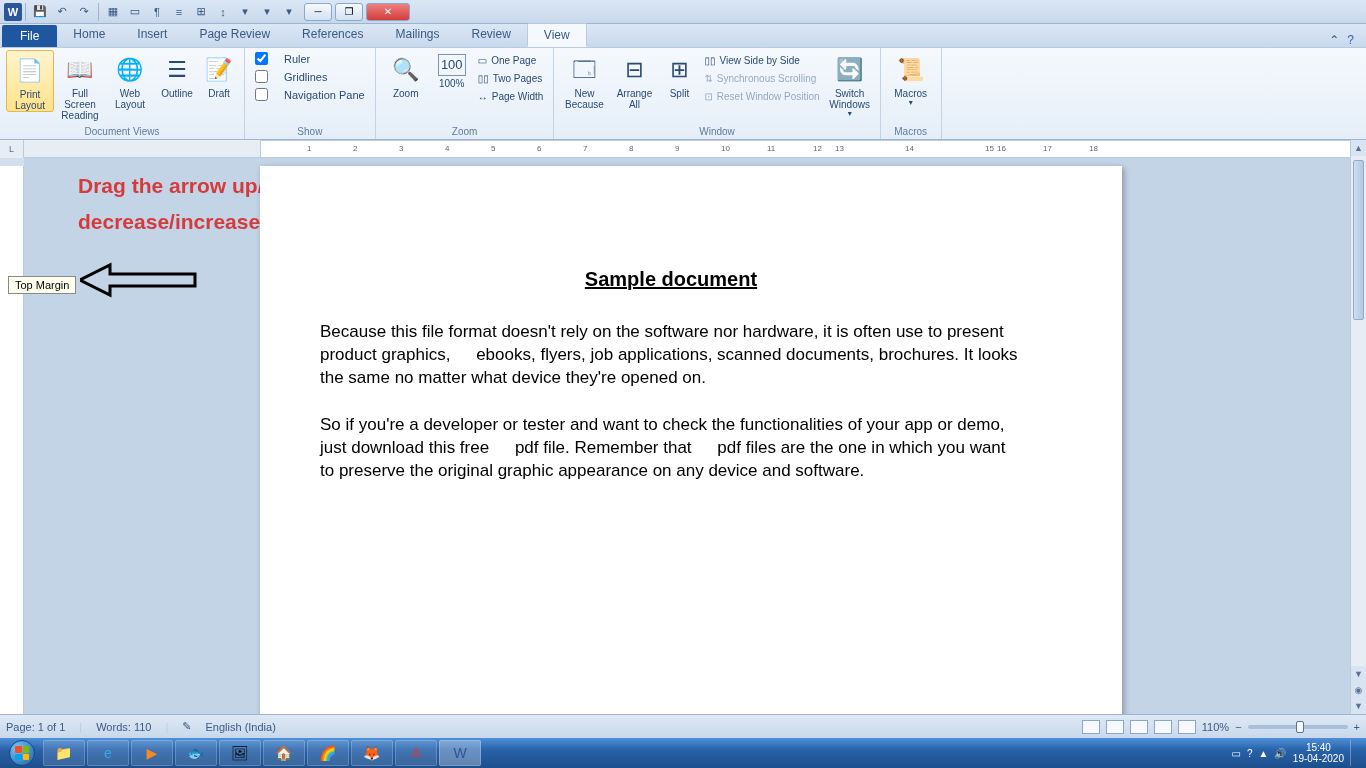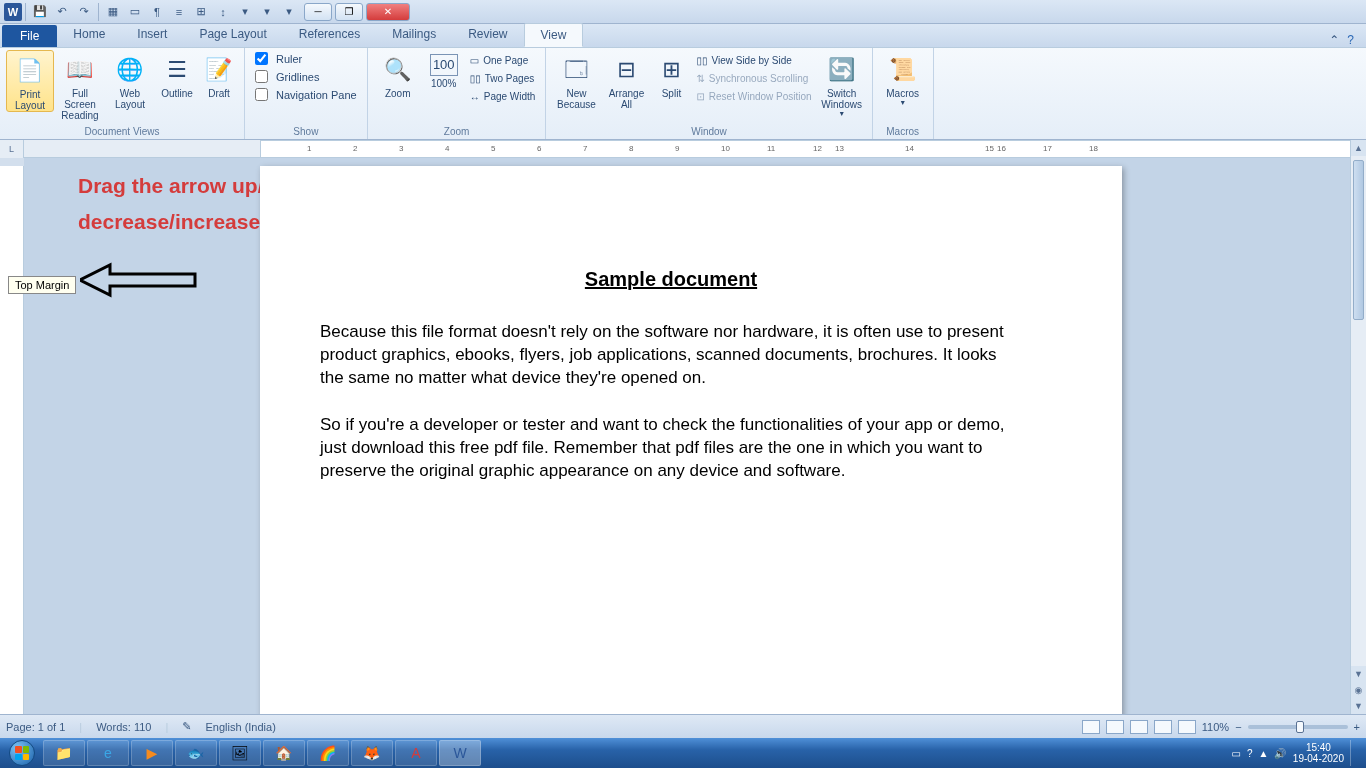--- a/index.html
+++ b/index.html
@@ -24,41 +24,41 @@
 
 
 .ribbon { height: 92px; background: linear-gradient(#f5f9fd, #e5eef8); border-bottom: 1px solid #9fb4cf; display: flex; }
 .group { border-right: 1px solid #c2d3e6; padding: 2px 6px 0; display: flex; flex-direction: column; }
 .group-body { flex: 1; display: flex; align-items: flex-start; gap: 2px; }
 .group-label { font-size: 10px; color: #5f7a9c; text-align: center; padding: 2px 0; }
 .big-btn { width: 48px; display: flex; flex-direction: column; align-items: center; justify-content: flex-start; padding: 4px 2px 0; font-size: 10px; text-align: center; cursor: pointer; border-radius: 3px; color: #2b4a72; line-height: 1.1; }
 .big-btn.highlighted { background: linear-gradient(#fff4ce, #ffe38a); border: 1px solid #e5b84f; }
 .big-icon { width: 32px; height: 32px; display: flex; align-items: center; justify-content: center; font-size: 22px; margin-bottom: 2px; }
 .small-btn { padding: 3px 4px; font-size: 10px; cursor: pointer; display: flex; align-items: center; gap: 4px; color: #2b4a72; }
-.check-row { display: flex; align-items: center; gap: 8px; font-size: 11px; padding: 2px 4px; color: #2b4a72; }
+.check-row { display: flex; align-items: center; gap: 16px; font-size: 11px; padding: 2px 4px; color: #2b4a72; }
 .check-row input { width: 13px; height: 13px; }
 .vstack { display: flex; flex-direction: column; gap: 1px; }
 
 
 .ruler-h { height: 18px; background: #e6edf5; border-bottom: 1px solid #b8ccde; position: relative; display: flex; }
 .ruler-corner { width: 24px; height: 18px; border-right: 1px solid #b8ccde; background: #e6edf5; display: flex; align-items: center; justify-content: center; font-size: 9px; color: #5a7294; }
 .ruler-h-space { width: 236px; }
 .ruler-h-strip { flex: 1; background: #fff; position: relative; font-size: 8px; color: #666; border: 1px solid #b8ccde; border-bottom: none; overflow: hidden; }
 .ruler-num { position: absolute; top: 3px; font-size: 8px; }
 
 
 .doc-area { position: absolute; top: 158px; left: 0; right: 16px; bottom: 54px; background: #c3d4e7; overflow: hidden; }
 .ruler-v { position: absolute; left: 0; top: 0; bottom: 0; width: 24px; background: #fff; border-right: 1px solid #b8ccde; font-size: 8px; }
 .ruler-v-margin { position: absolute; left: 0; width: 24px; background: #d3dfed; }
 .page { position: absolute; left: 260px; top: 8px; width: 862px; height: 1100px; background: #fff; box-shadow: 2px 2px 6px rgba(0,0,0,0.3); }
 .page-content { padding: 100px 100px 0 60px; font-family: Arial, sans-serif; font-size: 17px; color: #000; line-height: 1.35; }
 .doc-title { text-align: center; font-weight: bold; font-size: 20px; text-decoration: underline; margin-bottom: 28px; }
 .para { margin-bottom: 24px; }
 .grammar { border-bottom: 1px wavy #22a022; }
-.spell { border-bottom: 1px wavy #d43c3c; }
+.spell { border-bottom: 1px wavy #d43c3c; margin-left: 21px; }
 
 
 .annotation-text { position: absolute; color: #d43c3c; font-weight: bold; font-size: 21px; line-height: 1.7; }
 .annotation-tooltip { position: absolute; background: #fffff0; border: 1px solid #888; padding: 2px 6px; font-size: 11px; }
 .annotation-arrow { position: absolute; }
 
 
 .scroll-v { position: absolute; right: 0; top: 140px; bottom: 54px; width: 16px; background: #e6edf5; border-left: 1px solid #b8ccde; }
 .scroll-thumb { position: absolute; left: 2px; right: 2px; top: 20px; height: 160px; background: linear-gradient(90deg,#cddef0,#b0c8e2); border: 1px solid #93adc9; border-radius: 2px; }
 .scroll-btn { position: absolute; left: 0; right: 0; height: 16px; background: #d8e4f1; text-align: center; font-size: 9px; line-height: 16px; color: #5a7294; }
@@ -103,21 +103,21 @@
     <div class="win-btn">❐</div>
     <div class="win-btn win-close">✕</div>
   </div>
 </div>
 
 <div class="ribbon-tabs">
   <div class="file-tab">File</div>
   <div id="tabs-host" style="display: flex;">
       <div class="tab">Home</div>
       <div class="tab">Insert</div>
-      <div class="tab">Page Layout</div>
+      <div class="tab">Page Review</div>
       <div class="tab">References</div>
       <div class="tab">Mailings</div>
       <div class="tab">Review</div>
       <div class="tab active">View</div>
     </div>
   <div class="tab-right">
     <span>⌃</span>
     <span style="color:#2b68b5;">?</span>
   </div>
 </div>

